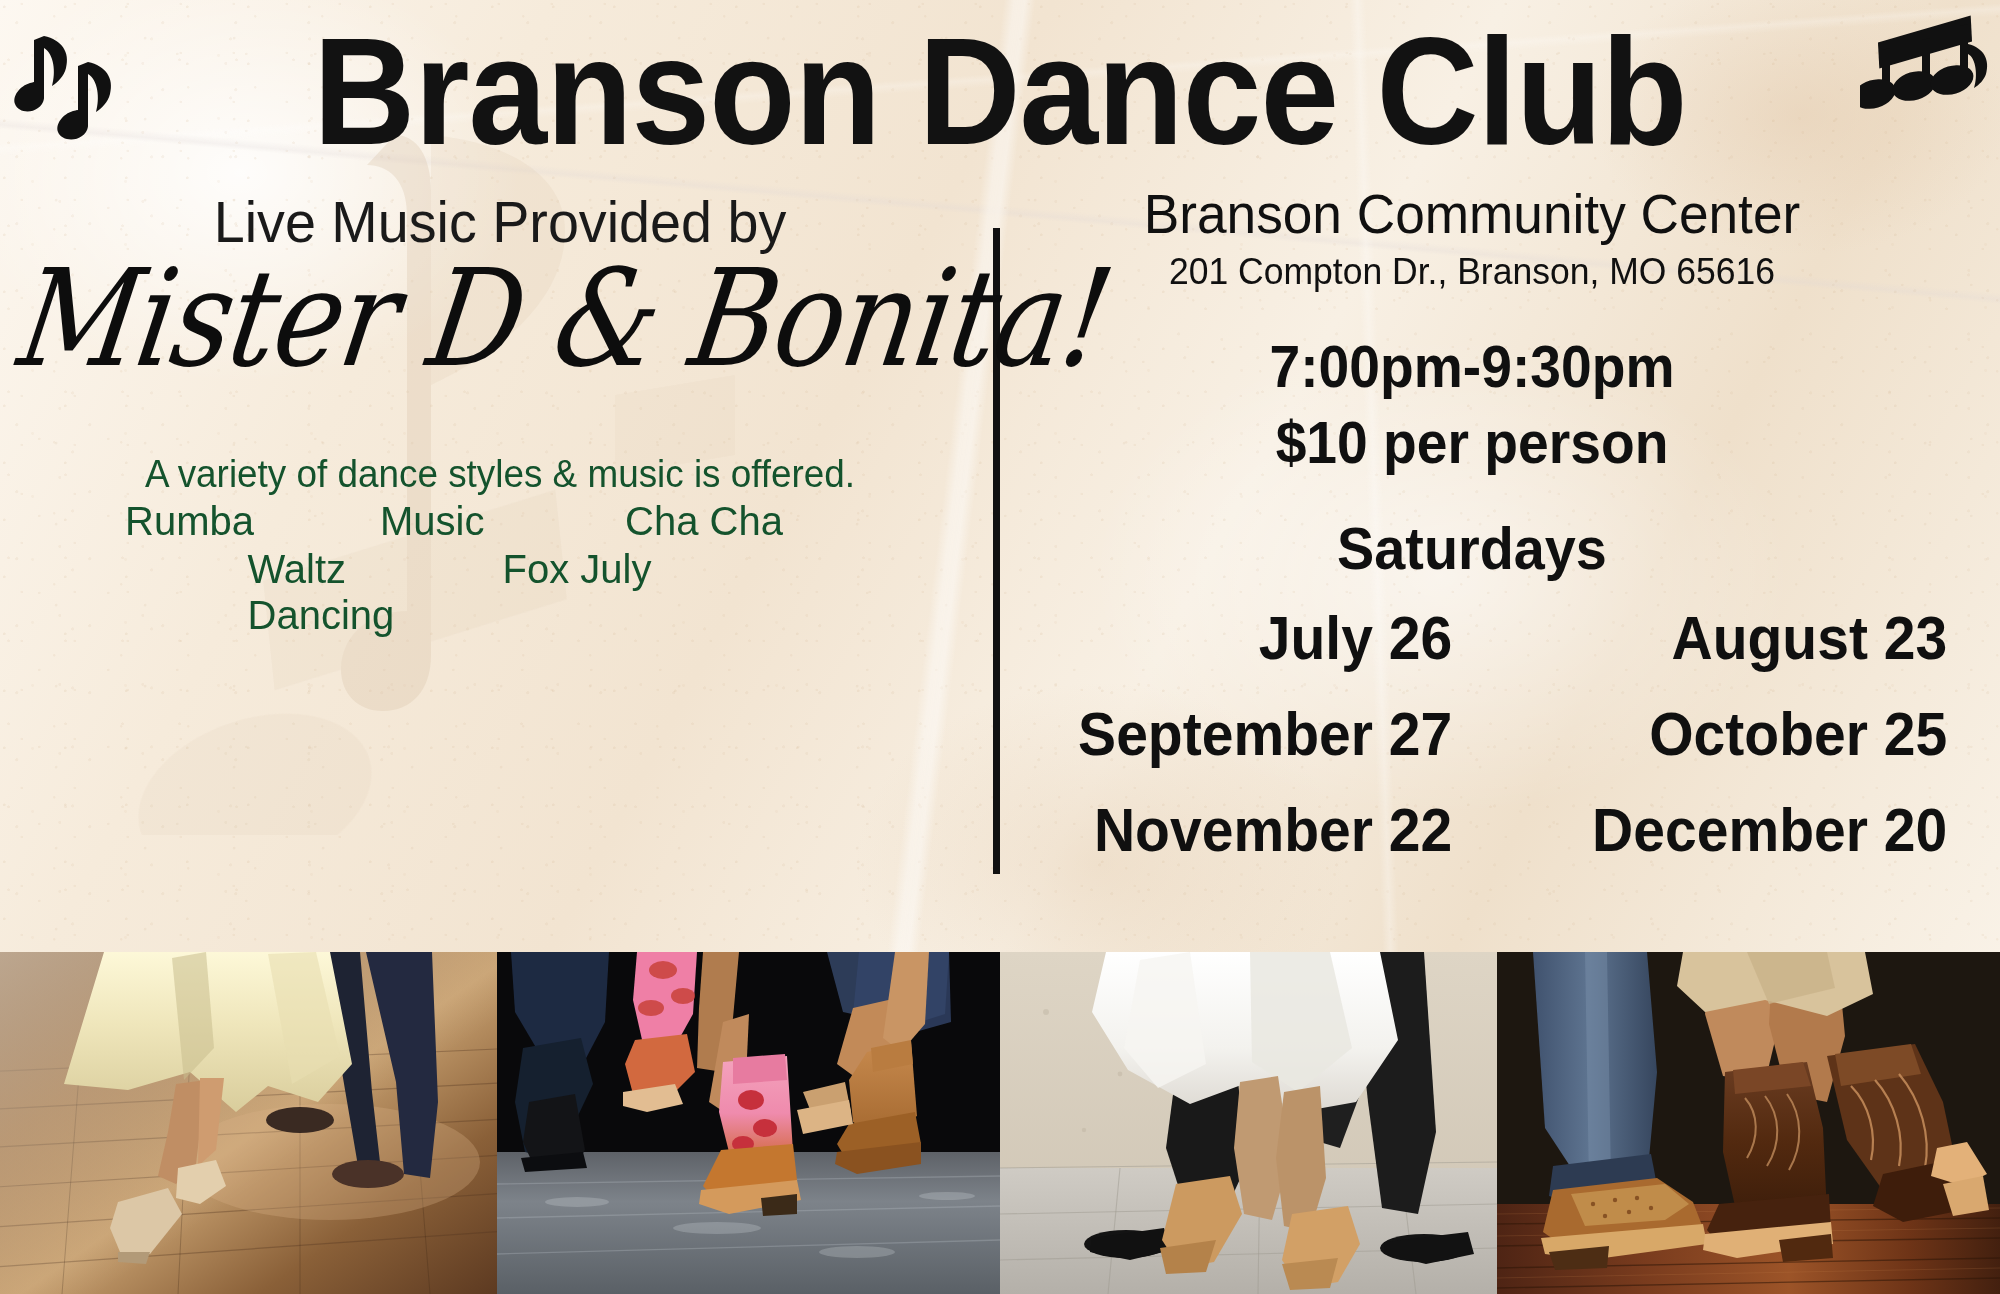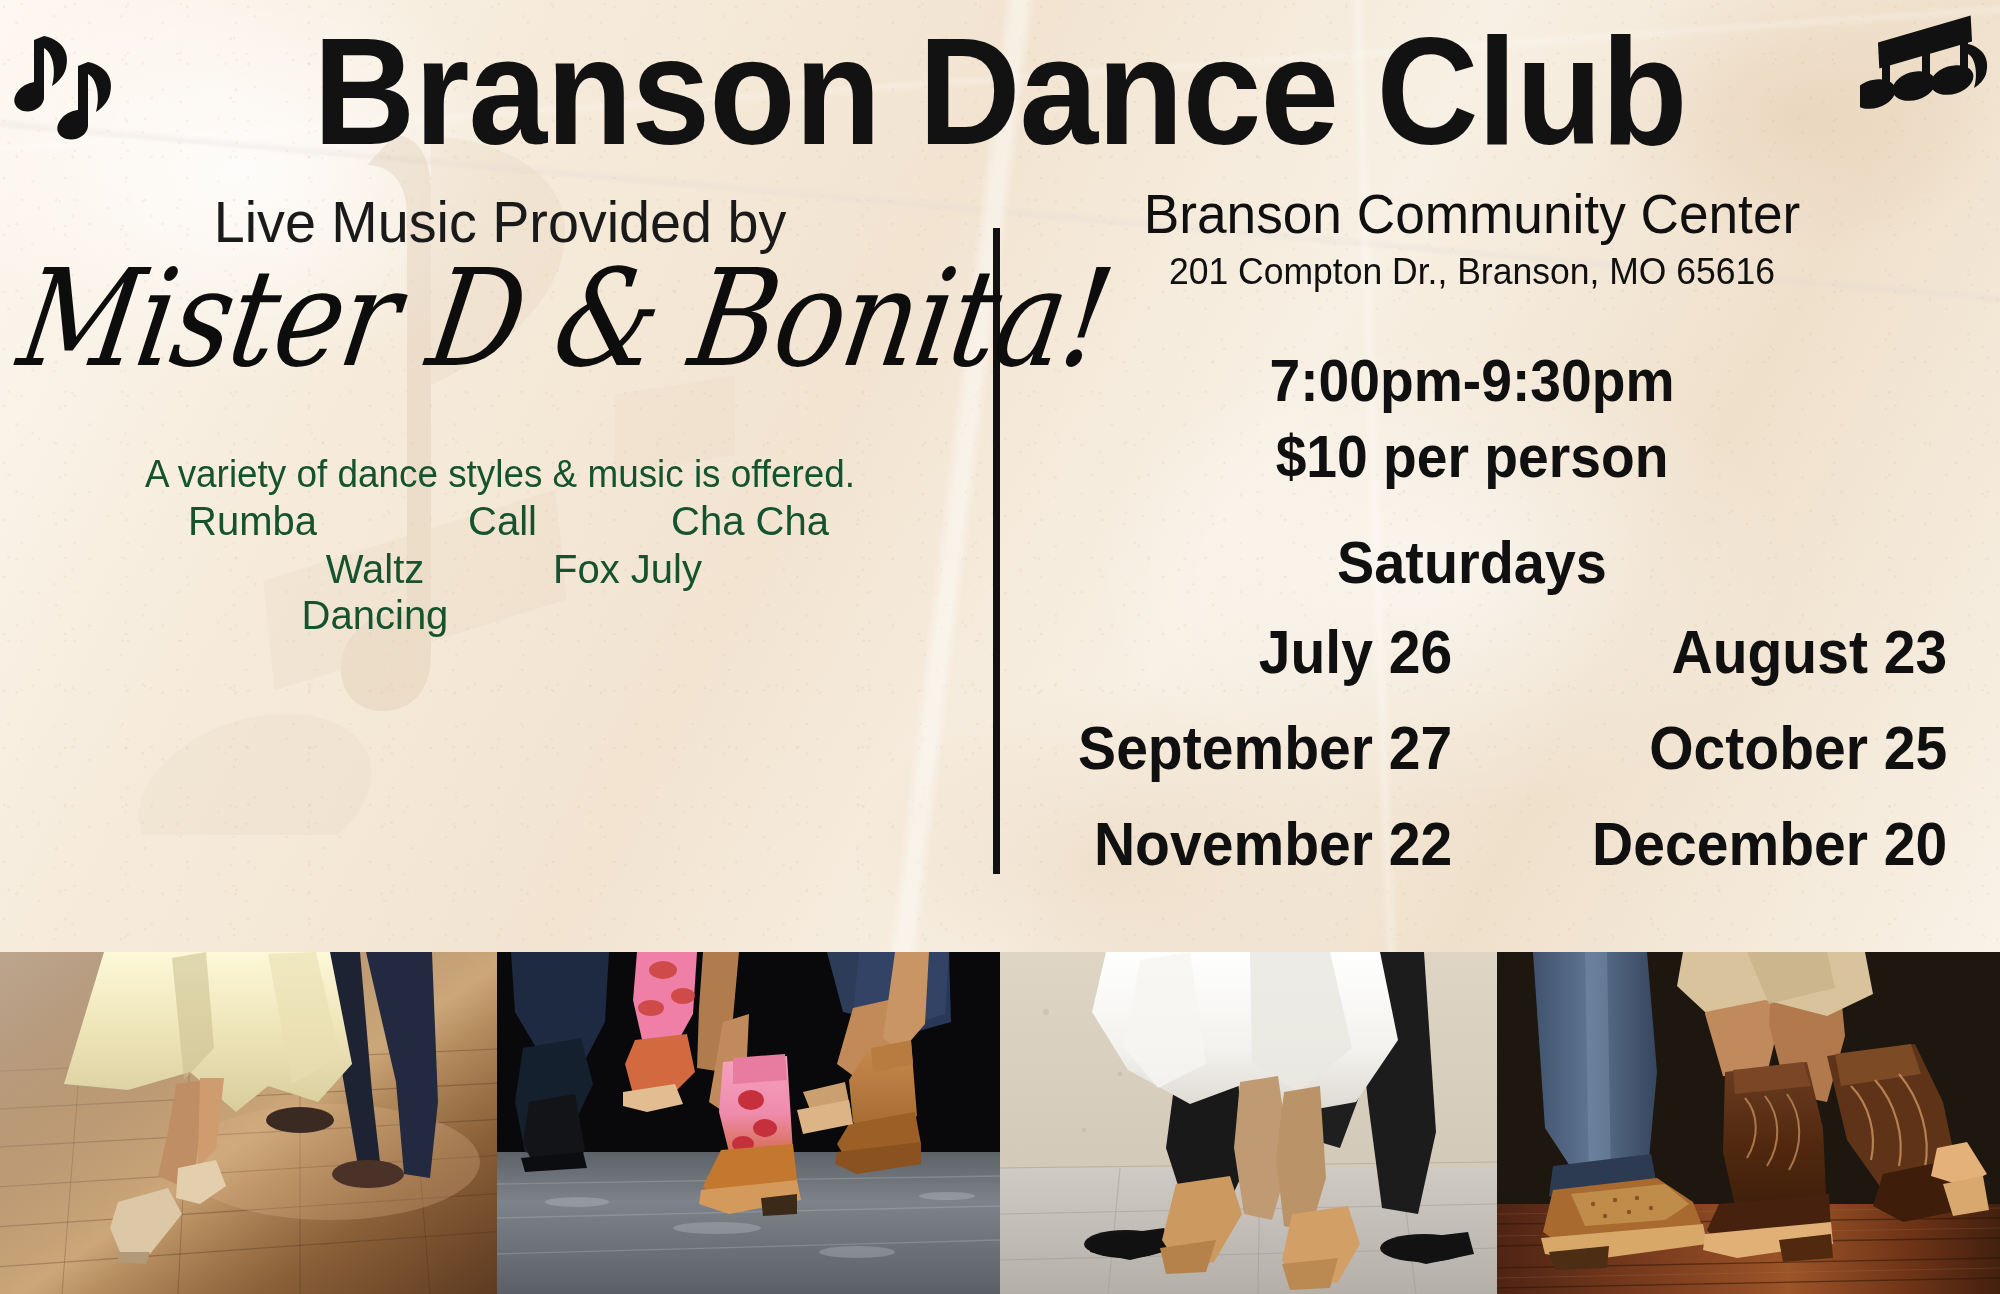--- a/index.html
+++ b/index.html
@@ -128,21 +128,20 @@
     transform:scaleX(.97);
   }
   .styles-row {
     display:flex;
     justify-content:center;
     font-size:40px;
     line-height:46px;
     margin-top:2px;
   }
   .styles-row .cell {
-    text-align:center;
   }
   .styles-row .cell.c0 { width:255px; }
   .styles-row .cell.c1 { width:245px; }
   .styles-row .cell.c2 { width:250px; }
 
   #contact-block {
     margin-top:80px;
     text-align:center;
     color:#1a1a1a;
     font-size:36px;
@@ -163,21 +162,21 @@
     transform:scaleX(.95);
   }
   #venue-addr {
     margin-top:2px;
     font-size:37px;
     line-height:48px;
     font-weight:400;
     transform:scaleX(.96);
   }
   #time-price {
-    margin-top:48px;
+    margin-top:34px;
     font-weight:700;
   }
   #time-line  { font-size:60px; line-height:74px; transform:scaleX(.92); }
   #price-line { font-size:60px; line-height:74px; transform:scaleX(.92); margin-top:2px; }
 
   #day-label {
     margin-top:34px;
     font-size:60px;
     line-height:70px;
     font-weight:700;
@@ -254,21 +253,21 @@
   <div id="divider"></div>
 
   <div id="left-col">
     <div id="live-music">Live Music Provided by</div>
     <div id="band-name">Mister D &amp; Bonita!</div>
 
     <div id="styles-block">
       <div id="styles-intro">A variety of dance styles &amp; music is offered.</div>
       <div class="styles-row">
         <div class="cell c0">Rumba</div>
-        <div class="cell c1">Call</div>
+        <div class="cell c1">Music</div>
         <div class="cell c2">Cha Cha</div>
       </div>
       <div class="styles-row">
         <div class="cell c0">Waltz Dancing</div>
         <div class="cell c2">Fox July</div>
       </div>
     </div>
 
   </div>
 

